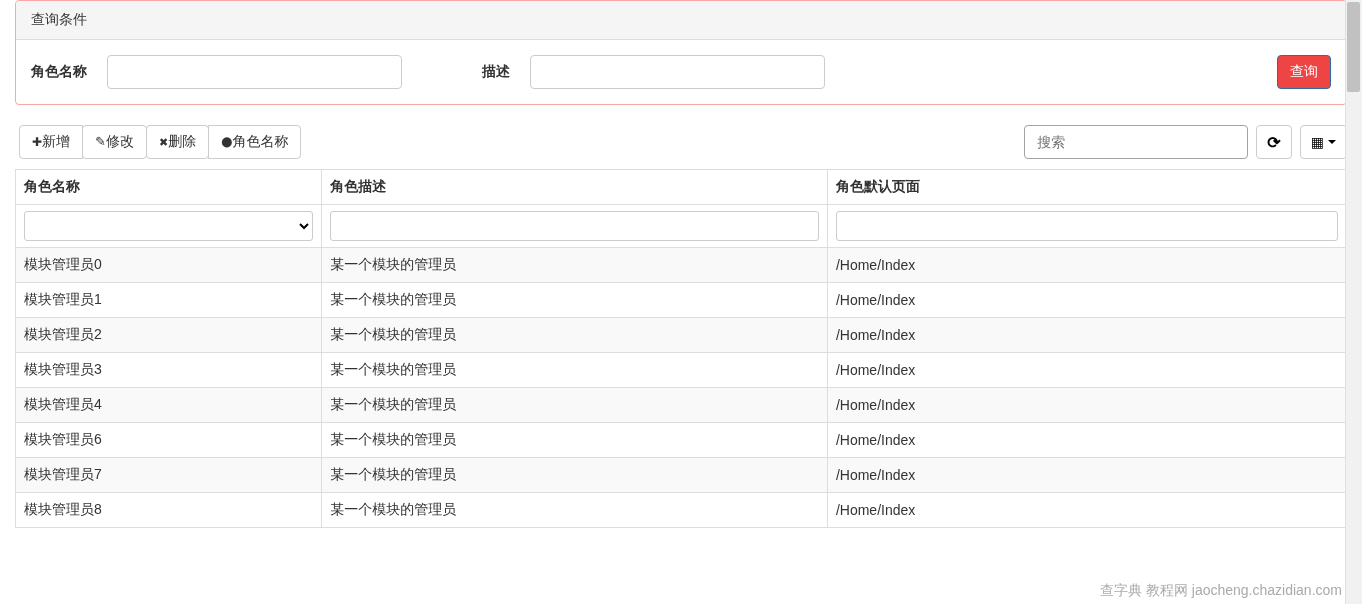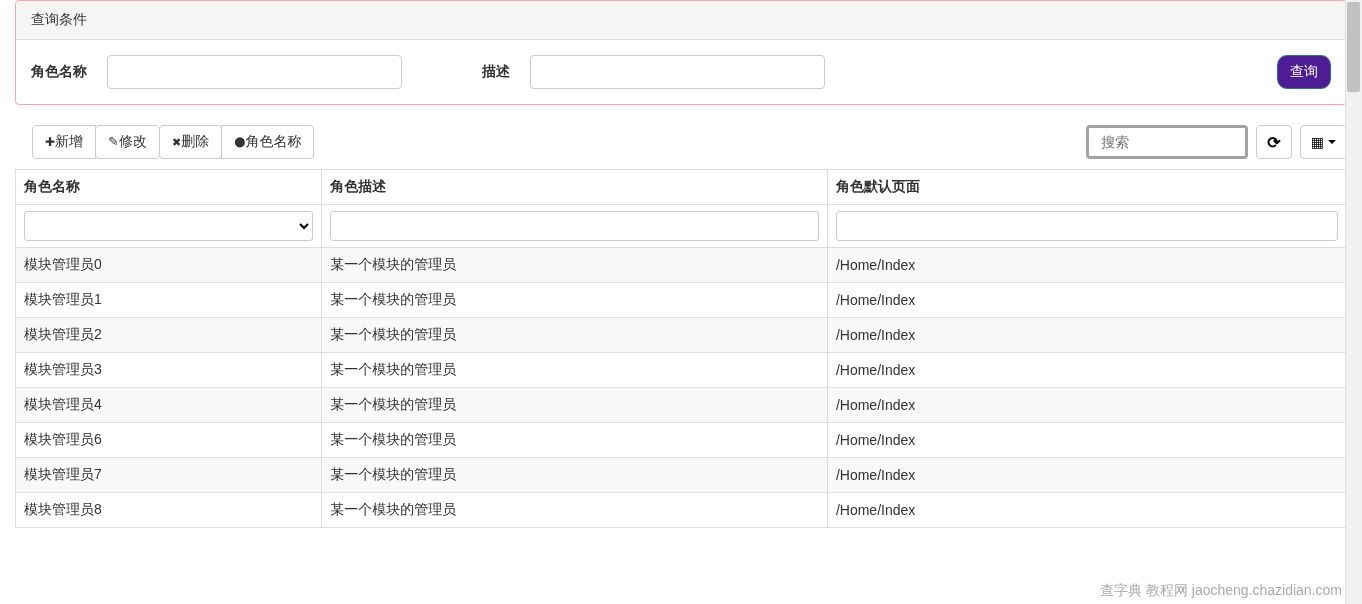--- a/index.html
+++ b/index.html
@@ -56,24 +56,23 @@
       padding: 6px 12px;
       font-size: 14px;
       border-radius: 4px;
       cursor: pointer;
       border: 1px solid transparent;
       line-height: 1.42857;
       text-align: center;
       white-space: nowrap;
     }
     .btn-primary {
-      background: #4c1d95;
+      background: #ef4444;
       border-color: #2e6da4;
       color: #fff;
-      border-radius: 10px;
     }
     .btn-default {
       background: #fff;
       border-color: #ccc;
       color: #333;
     }
     .query-btn-wrap {
       margin-left: auto;
     }
     .toolbar-row {
@@ -83,37 +82,37 @@
     }
     .btn-group {
       display: inline-flex;
     }
     .btn-group .btn {
       border-radius: 4px;
       margin-left: -1px;
     }
     .btn-group .btn:first-child {
       border-radius: 4px 0 0 4px;
-      margin-left: 17px;
+      margin-left: 4px;
     }
     .btn-group .btn:last-child {
       border-radius: 0 4px 4px 0;
     }
     .toolbar-right {
       margin-left: auto;
       display: flex;
       align-items: center;
       gap: 8px;
     }
     .search-input {
       height: 34px;
       padding: 0 12px;
-      border: 3px solid #a3a3a3;
-      border-radius: 4px;
-      width: 162px;
+      border: 1px solid #a3a3a3;
+      border-radius: 4px;
+      width: 224px;
       font-size: 14px;
     }
     .icon-btn {
       height: 34px;
       padding: 6px 10px;
       border: 1px solid #ccc;
       background: #fff;
       border-radius: 4px;
       cursor: pointer;
       display: inline-flex;

